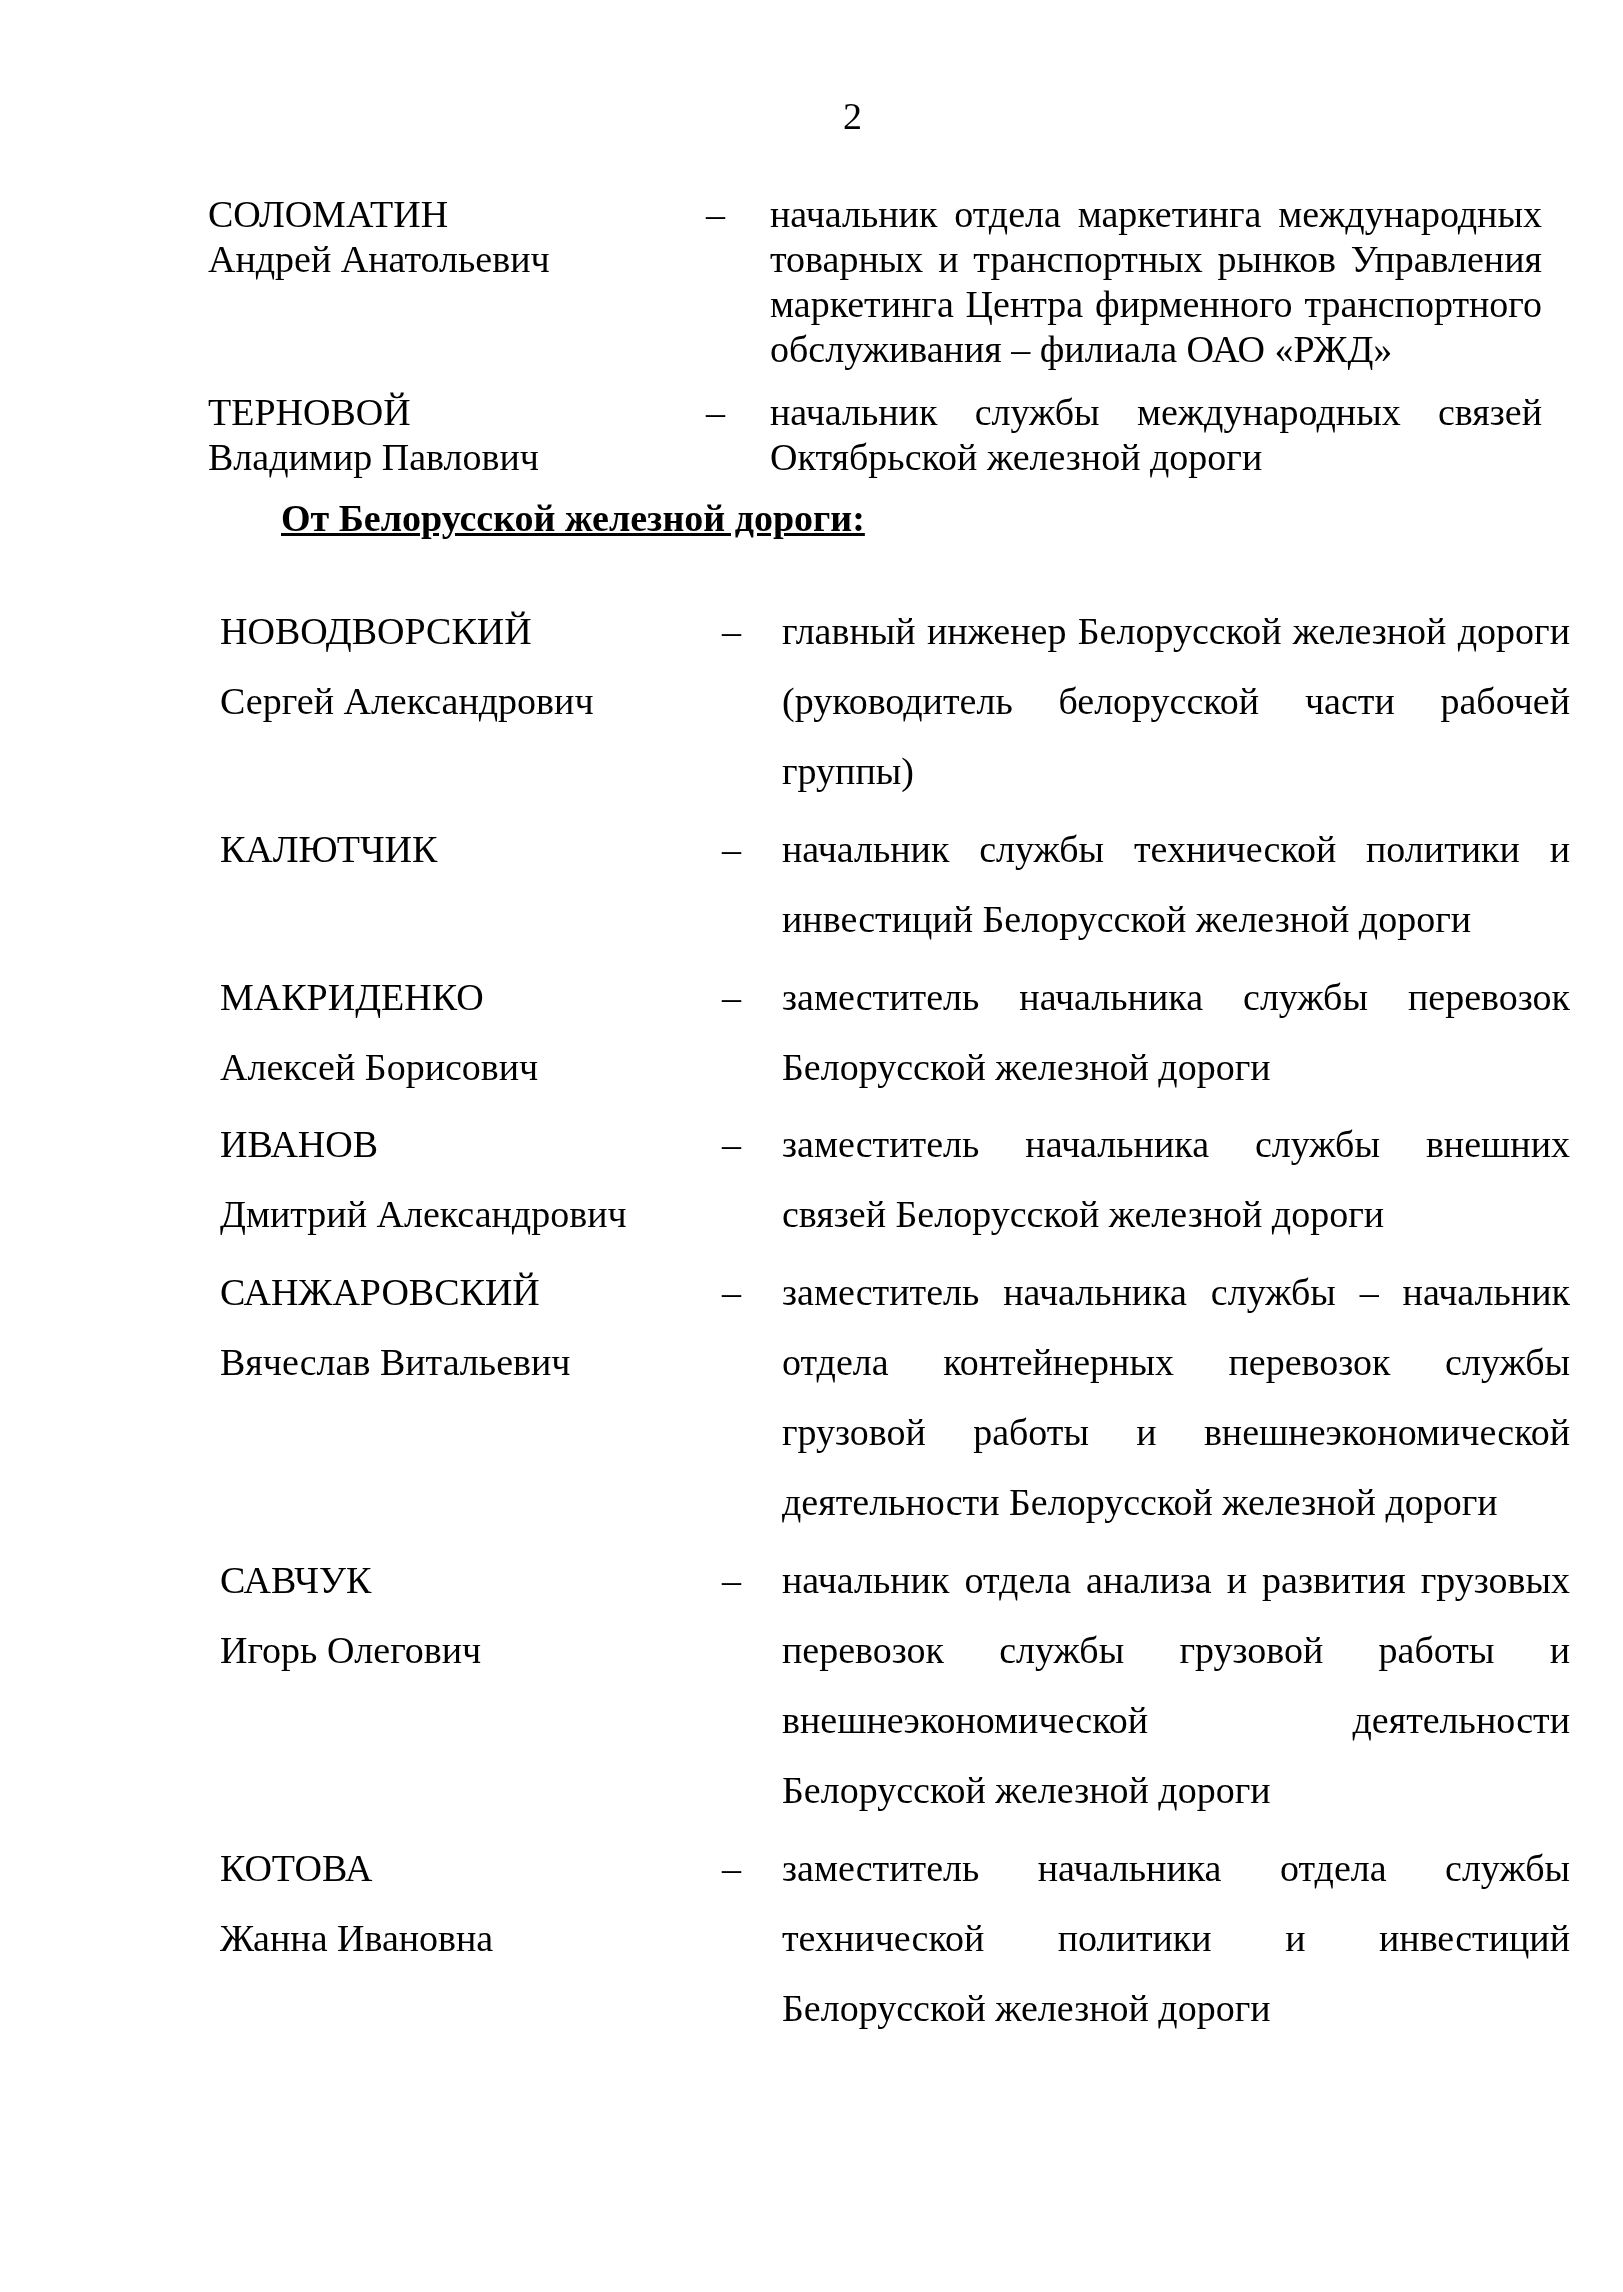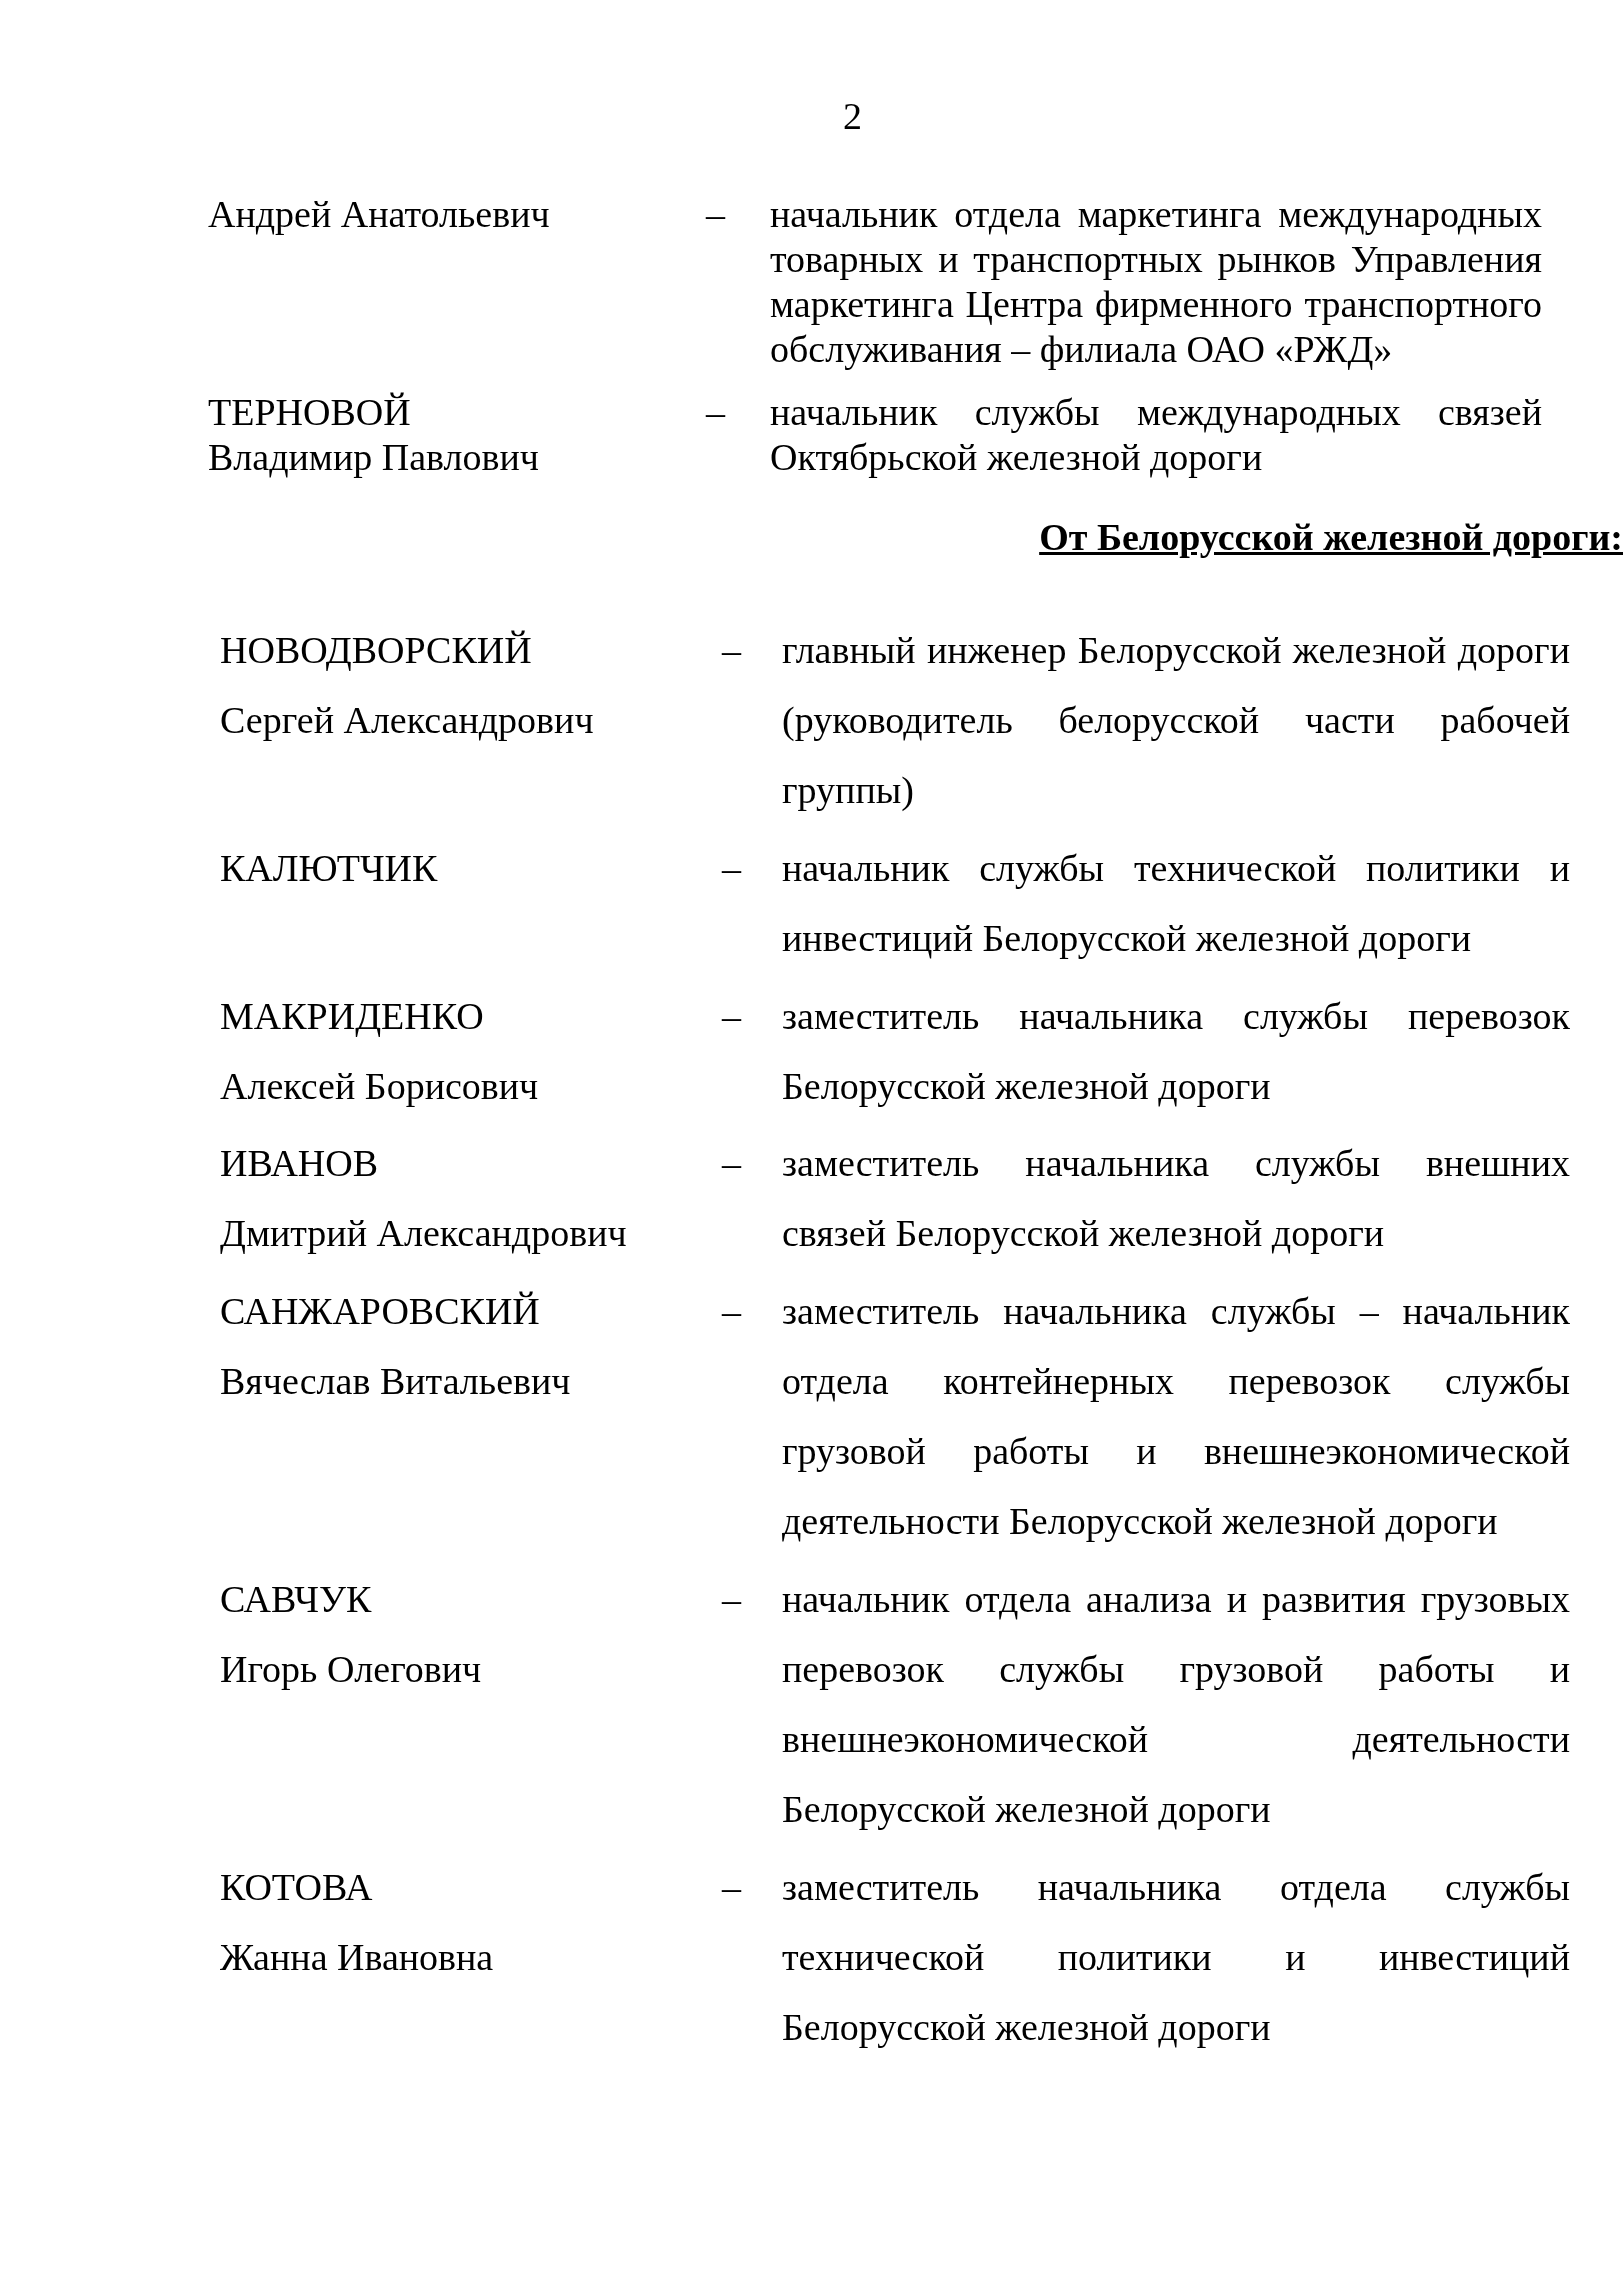--- a/index.html
+++ b/index.html
@@ -35,24 +35,23 @@
     line-height: 45px;
   }
   .sec1 .entry + .entry {
     margin-top: 18px;
   }
   .sec1 .name-cell  { width: 498px; }
   .sec1 .dash-cell  { width: 64px; }
   .sec1 .desc-cell  { width: 772px; }
   
   .sec-heading {
-    margin-top: 35px;
+    margin-top: 16px;
     margin-left: 281px;
     line-height: 45px;
-    text-align: right;
   }
   .sec-heading .heading-text {
     font-weight: bold;
     text-decoration: underline;
   }
   
   .sec2 {
     margin-top: 55px;
   }
   .sec2 .entry {
@@ -80,20 +79,21 @@
 <body>
 
 <div class="page">
 
   <div class="page-number">2</div>
 
   <div class="sec1">
 
     <div class="entry">
       <div class="name-cell">
+        <div>СОЛОМАТИН</div>
         <div>Андрей Анатольевич</div>
       </div>
       <div class="dash-cell">–</div>
       <div class="desc-cell">начальник отдела маркетинга международных товарных и транспортных рынков Управления маркетинга Центра фирменного транспортного обслуживания – филиала ОАО «РЖД»</div>
     </div>
 
     <div class="entry">
       <div class="name-cell">
         <div>ТЕРНОВОЙ</div>
         <div>Владимир Павлович</div>

